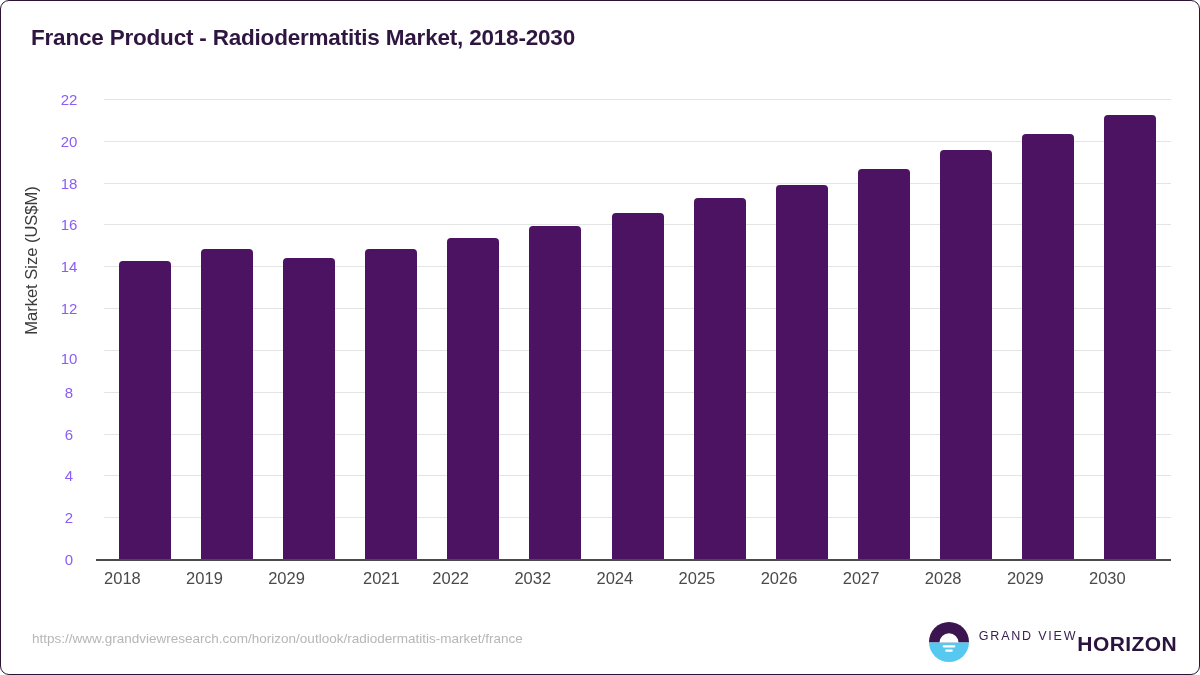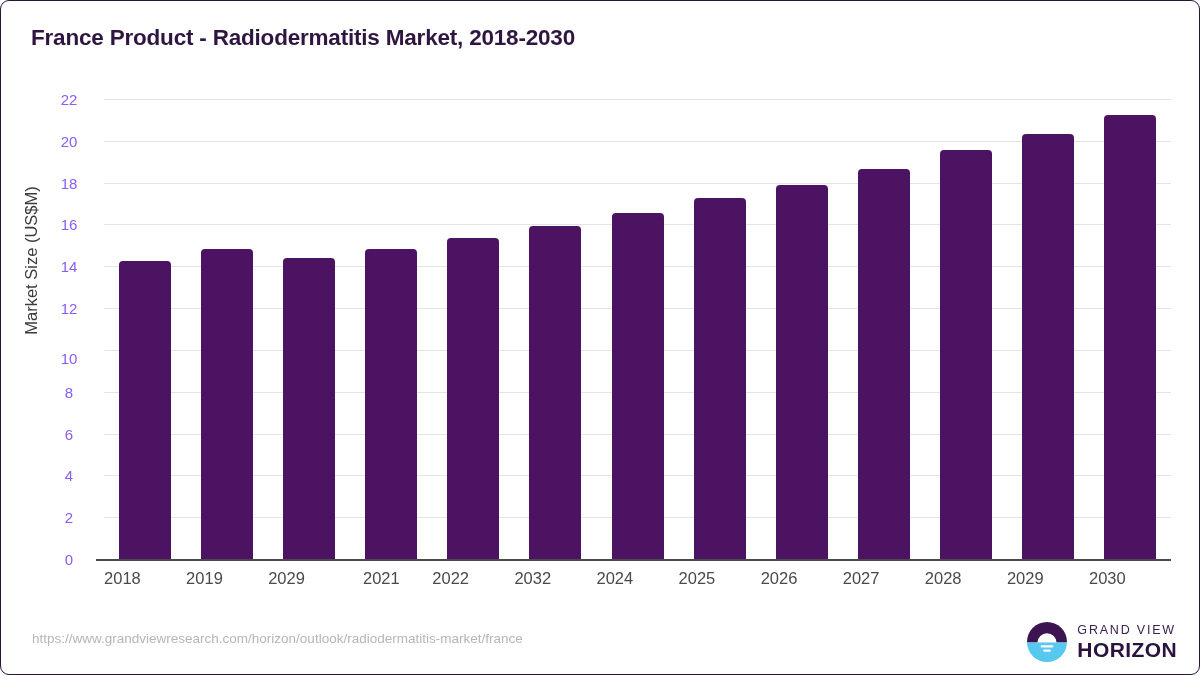--- a/index.html
+++ b/index.html
@@ -124,21 +124,20 @@
     align-items: center;
     gap: 9px;
   }
   #logo-mark {
     width: 42px;
     height: 42px;
     flex: 0 0 42px;
   }
   #logo-text {
     display: flex;
-    flex-direction: column;
     line-height: 1;
   }
   #logo-text-top {
     font-size: 12.5px;
     letter-spacing: 1.8px;
     color: #3b2050;
     font-weight: normal;
   }
   #logo-text-bottom {
     font-size: 21px;

